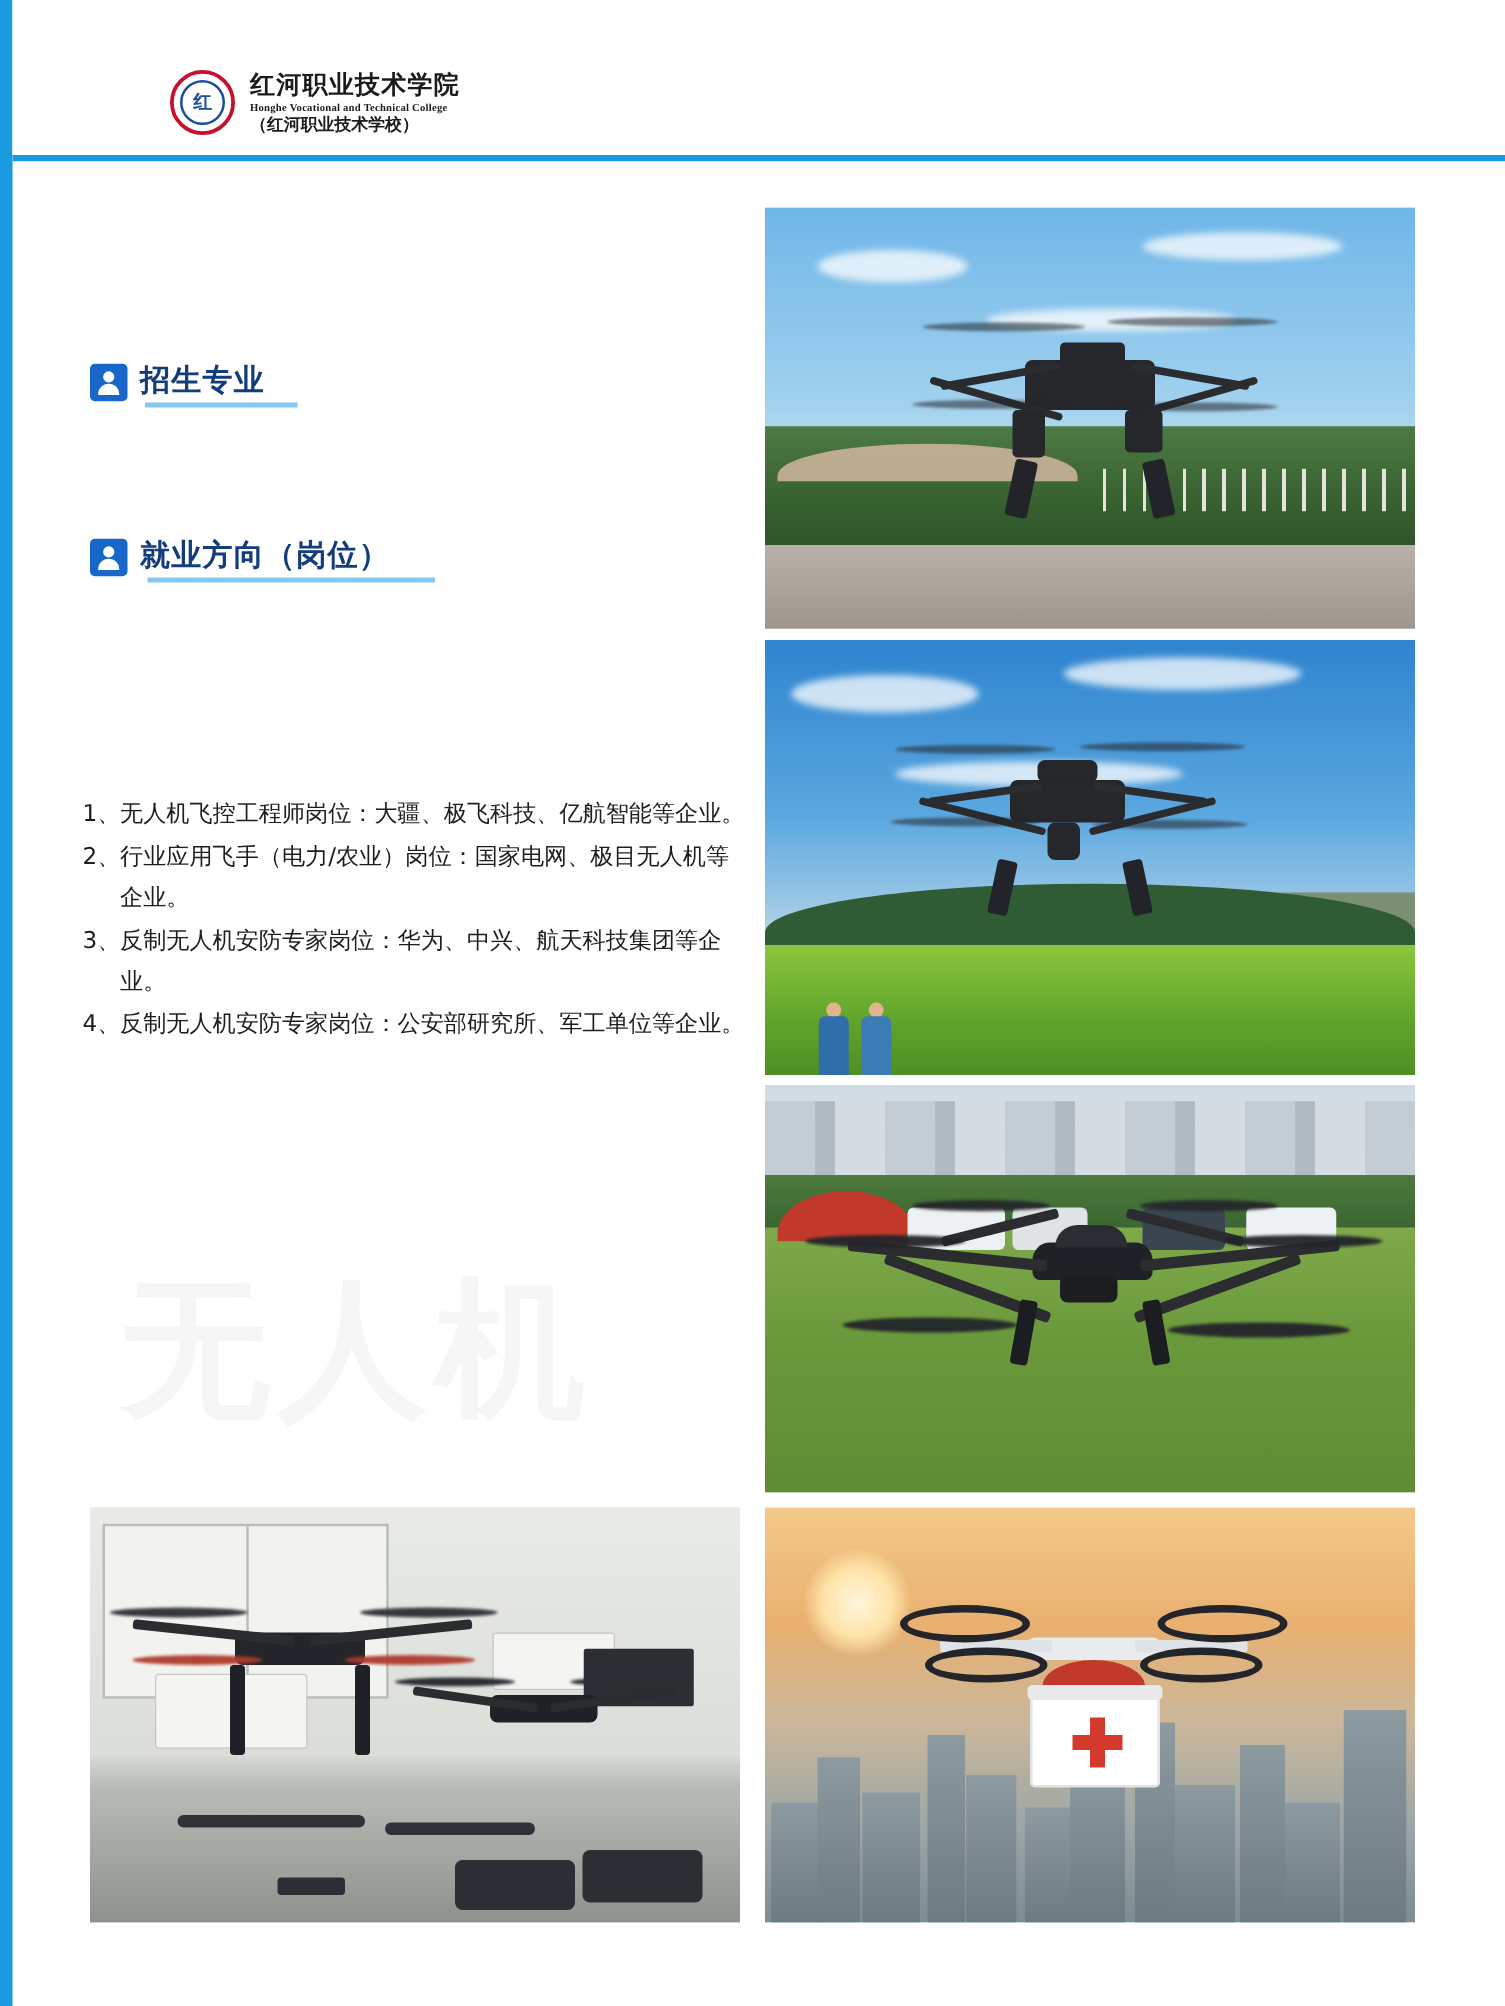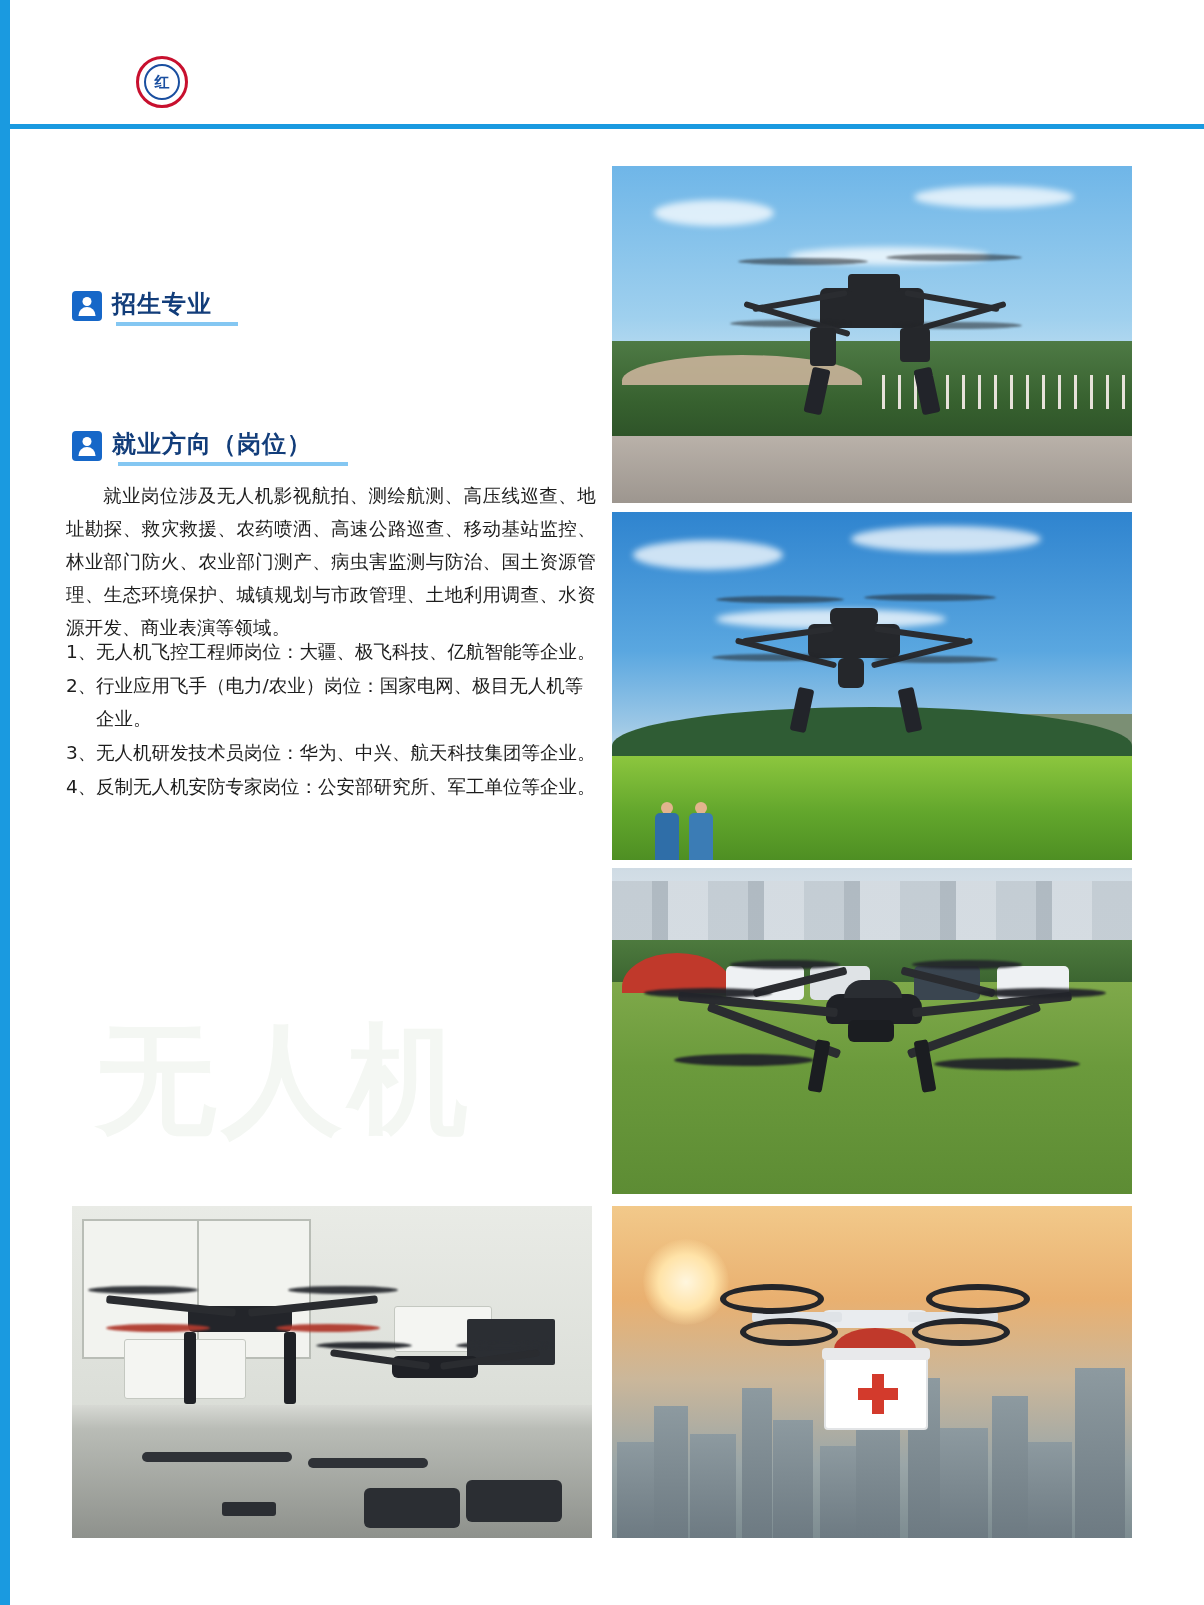--- a/index.html
+++ b/index.html
@@ -453,54 +453,58 @@
 
 <div class="page">
 
   <div class="edge-bar"></div>
 
   <div class="header">
     <div class="logo-wrap">
       <div class="logo-seal">
         <div class="inner-mark">红</div>
       </div>
+      <div class="logo-text">
+        <div class="logo-cn">红河职业技术学院</div>
+        <div class="logo-en">Honghe Vocational and Technical College</div>
+        <div class="logo-sub">（红河职业技术学校）</div>
+      </div>
     </div>
   </div>
   <div class="header-rule"></div>
 
 
   <div class="section-head" style="left:72px; top:288px;text-align:right;">
     <div class="sec-icon"></div>
     <div class="sec-title">招生专业</div>
   </div>
   <div class="sec-underline" style="left:116px; top:322px; width:122px;"></div>
 
 
   <div class="section-head" style="left:72px; top:428px;">
     <div class="sec-icon"></div>
     <div class="sec-title">就业方向（岗位）</div>
   </div>
   <div class="sec-underline" style="left:118px; top:462px; width:230px;"></div>
 
   <div class="watermark">无人机</div>
 
-  <div class="body-text" id="jobs-intro">就业岗位涉及无人机影视航拍、测绘航测、高压线巡查、地址勘探、救灾救援、农药喷洒、高速公路巡查、移动基站监控、林业部门防火、农业部门测产、病虫害监测与防治、国土资源管理、生态环境保护、城镇规划与市政管理、土地利用调查、水资源开发、商业表演等领域。</div>
 
   <div class="job-list">
     <div class="job-item">
       <div class="job-num">1、</div>
       <div class="job-body">无人机飞控工程师岗位：大疆、极飞科技、亿航智能等企业。</div>
     </div>
     <div class="job-item">
       <div class="job-num">2、</div>
       <div class="job-body">行业应用飞手（电力/农业）岗位：国家电网、极目无人机等企业。</div>
     </div>
     <div class="job-item">
       <div class="job-num">3、</div>
-      <div class="job-body">无人机研发技术员岗位：华为、中兴、航天科技集团等企业。</div>
+      <div class="job-body">反制无人机安防专家岗位：华为、中兴、航天科技集团等企业。</div>
     </div>
     <div class="job-item">
       <div class="job-num">4、</div>
       <div class="job-body">反制无人机安防专家岗位：公安部研究所、军工单位等企业。</div>
     </div>
   </div>
 
   <div class="photo" id="photo-drone-plaza">
     <div class="sky-1"></div>
     <div class="cloud" style="left:8%; top:10%; width:120px; height:26px;"></div>

